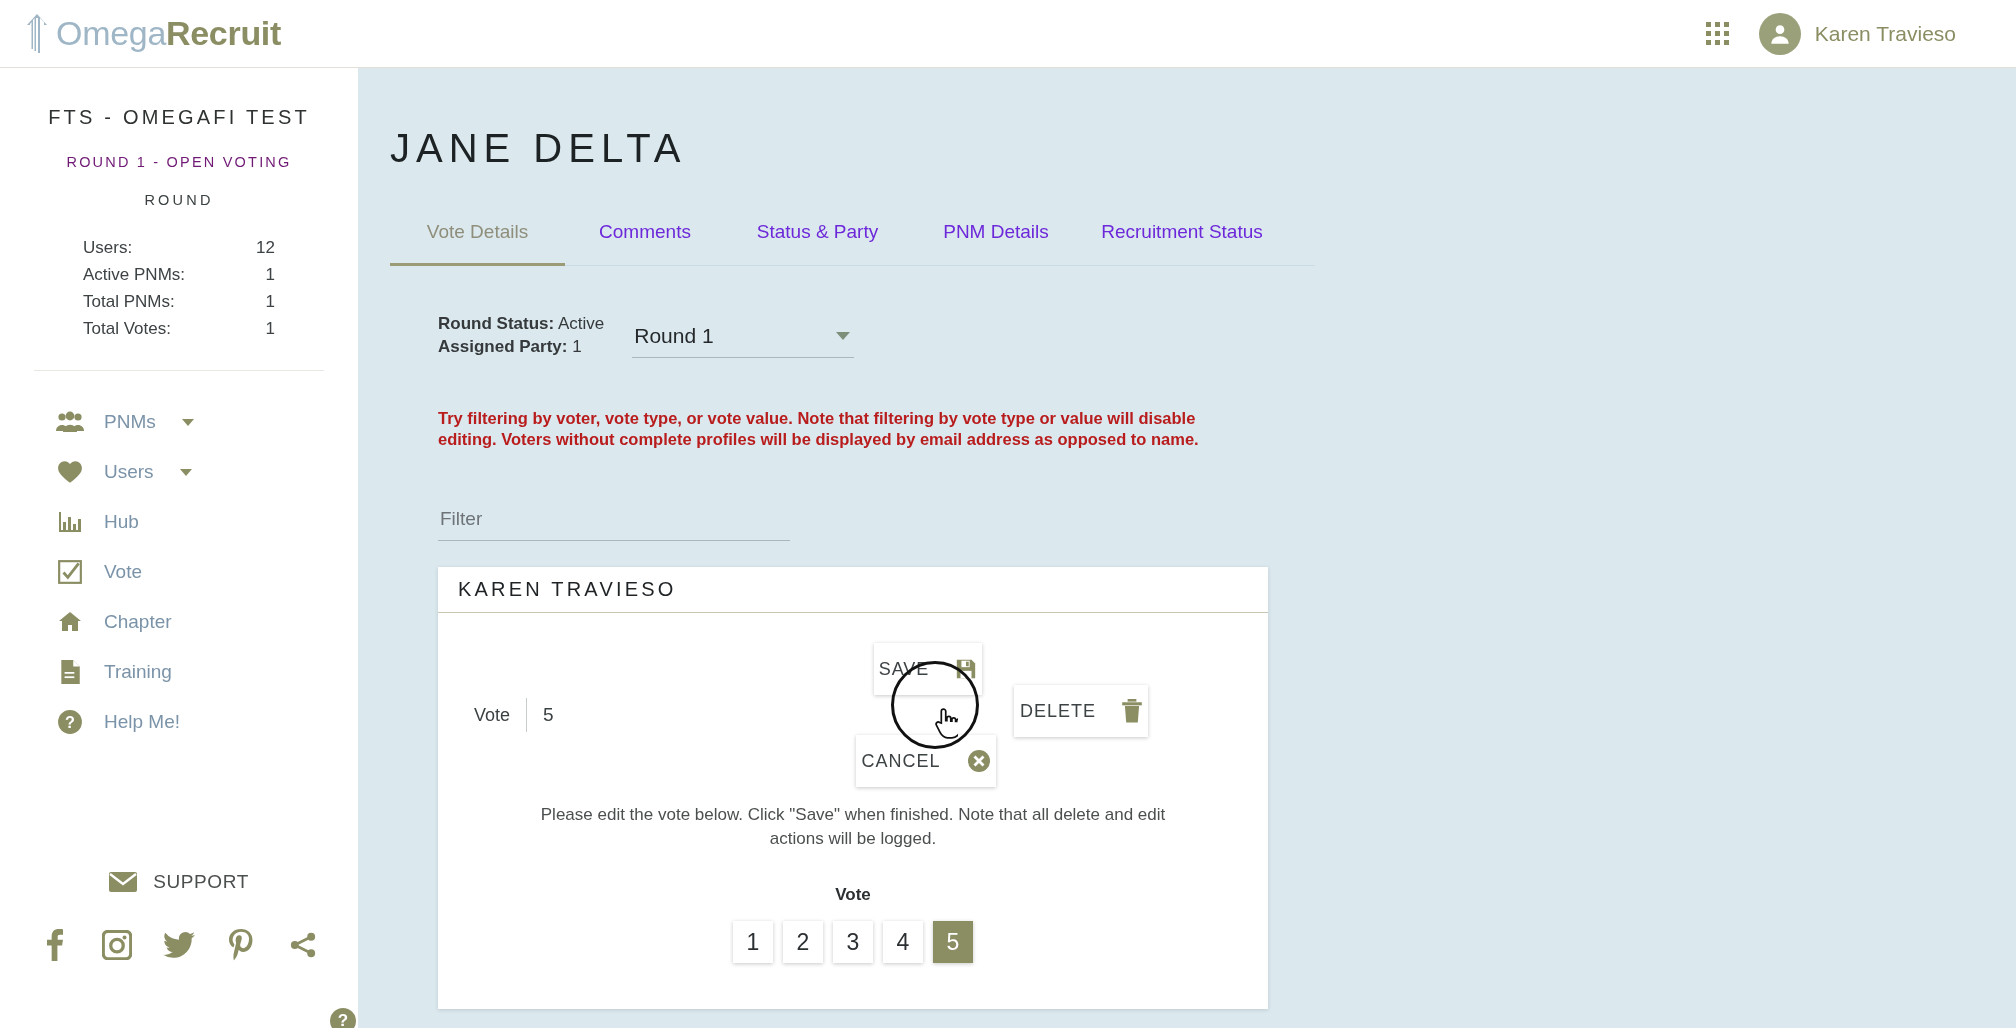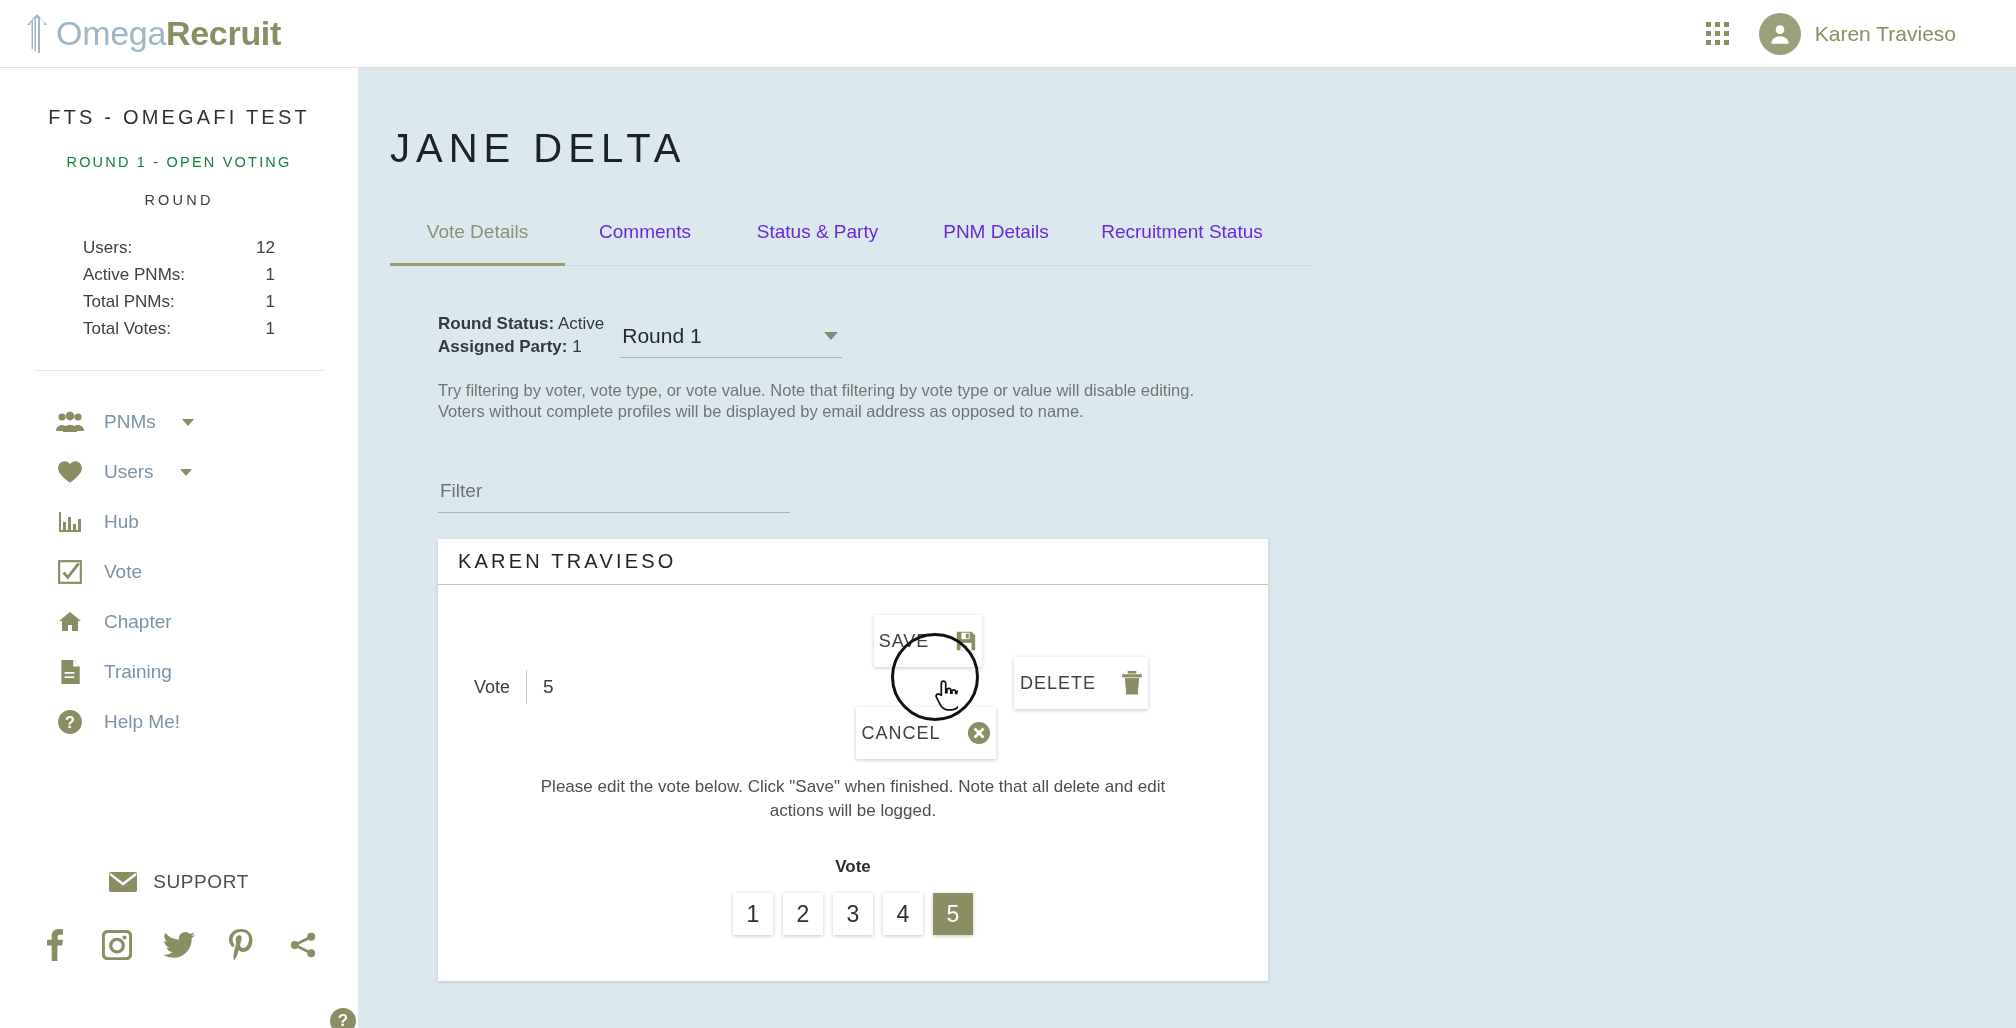--- a/index.html
+++ b/index.html
@@ -40,21 +40,21 @@
   .sidebar {
     position: absolute; top: 68px; left: 0; width: 358px; height: 960px;
     background: #ffffff; z-index: 30;
   }
   .org-title {
     text-align: center; font-size: 20px; letter-spacing: 3.2px;
     color: #2f3233; font-weight: 400; padding-top: 38px;
   }
   .round-title {
     text-align: center; font-size: 14.5px; letter-spacing: 2.2px;
-    color: #15803d; padding-top: 25px;
+    color: #701a75; padding-top: 25px;
   }
   .open-status {
     text-align: center; font-size: 14.5px; letter-spacing: 3.2px;
     color: #3b4042; padding-top: 22px;
   }
   .stats { margin: 26px auto 0; width: 192px; }
   .stat-row { display: flex; justify-content: space-between; font-size: 17px; color: #3d4245; line-height: 27px; }
   .stat-val { width: 24px; text-align: right; }
   .divider { margin: 28px 34px 0; border-top: 1px solid #e9e7df; }
 
@@ -95,34 +95,34 @@
   }
   .tab {
     font-size: 19px; color: #6d28d9; padding: 6px 0 22px;
     cursor: pointer; text-align: center;
   }
   .tab.active { color: #8f8e7a; }
   .tab-underline {
     position: absolute; bottom: -1px; height: 3px; background: #9b9c76;
   }
 
-  .status-row { display: flex; align-items: flex-end; margin: 46px 0 0 80px; gap: 16px; }
+  .status-row { display: flex; align-items: flex-end; margin: 46px 0 0 80px; gap: 28px; }
   .status-block { font-size: 17px; color: #35393b; line-height: 23px; }
   .status-block b { font-weight: 700; }
   .round-select {
     width: 222px; border-bottom: 1px solid #a9b8bf;
     display: flex; align-items: center; justify-content: space-between;
     padding: 0 4px 9px 2px; cursor: pointer;
   }
   .round-select span { font-size: 21px; color: #26292b; }
   .sel-caret { width: 0; height: 0; border-left: 7px solid transparent; border-right: 7px solid transparent; border-top: 8px solid #7d8f79; }
 
   .hint {
-    margin: 22px 0 0 80px; width: 800px;
-    font-size: 16.5px; color: #737373; line-height: 21px;
+    margin: 50px 0 0 80px; width: 800px;
+    font-size: 16.5px; color: #b91c1c; line-height: 21px; font-weight: bold;
   }
 
   .filter-wrap { margin: 58px 0 0 80px; width: 352px; }
   .filter-input {
     width: 100%; border: none; border-bottom: 1px solid #a9b8bf; background: transparent;
     font-size: 19px; color: #6d7376; padding: 0 0 10px 2px; outline: none;
     font-family: "Liberation Sans", sans-serif;
   }
   .filter-input::placeholder { color: #6d7376; }
 

